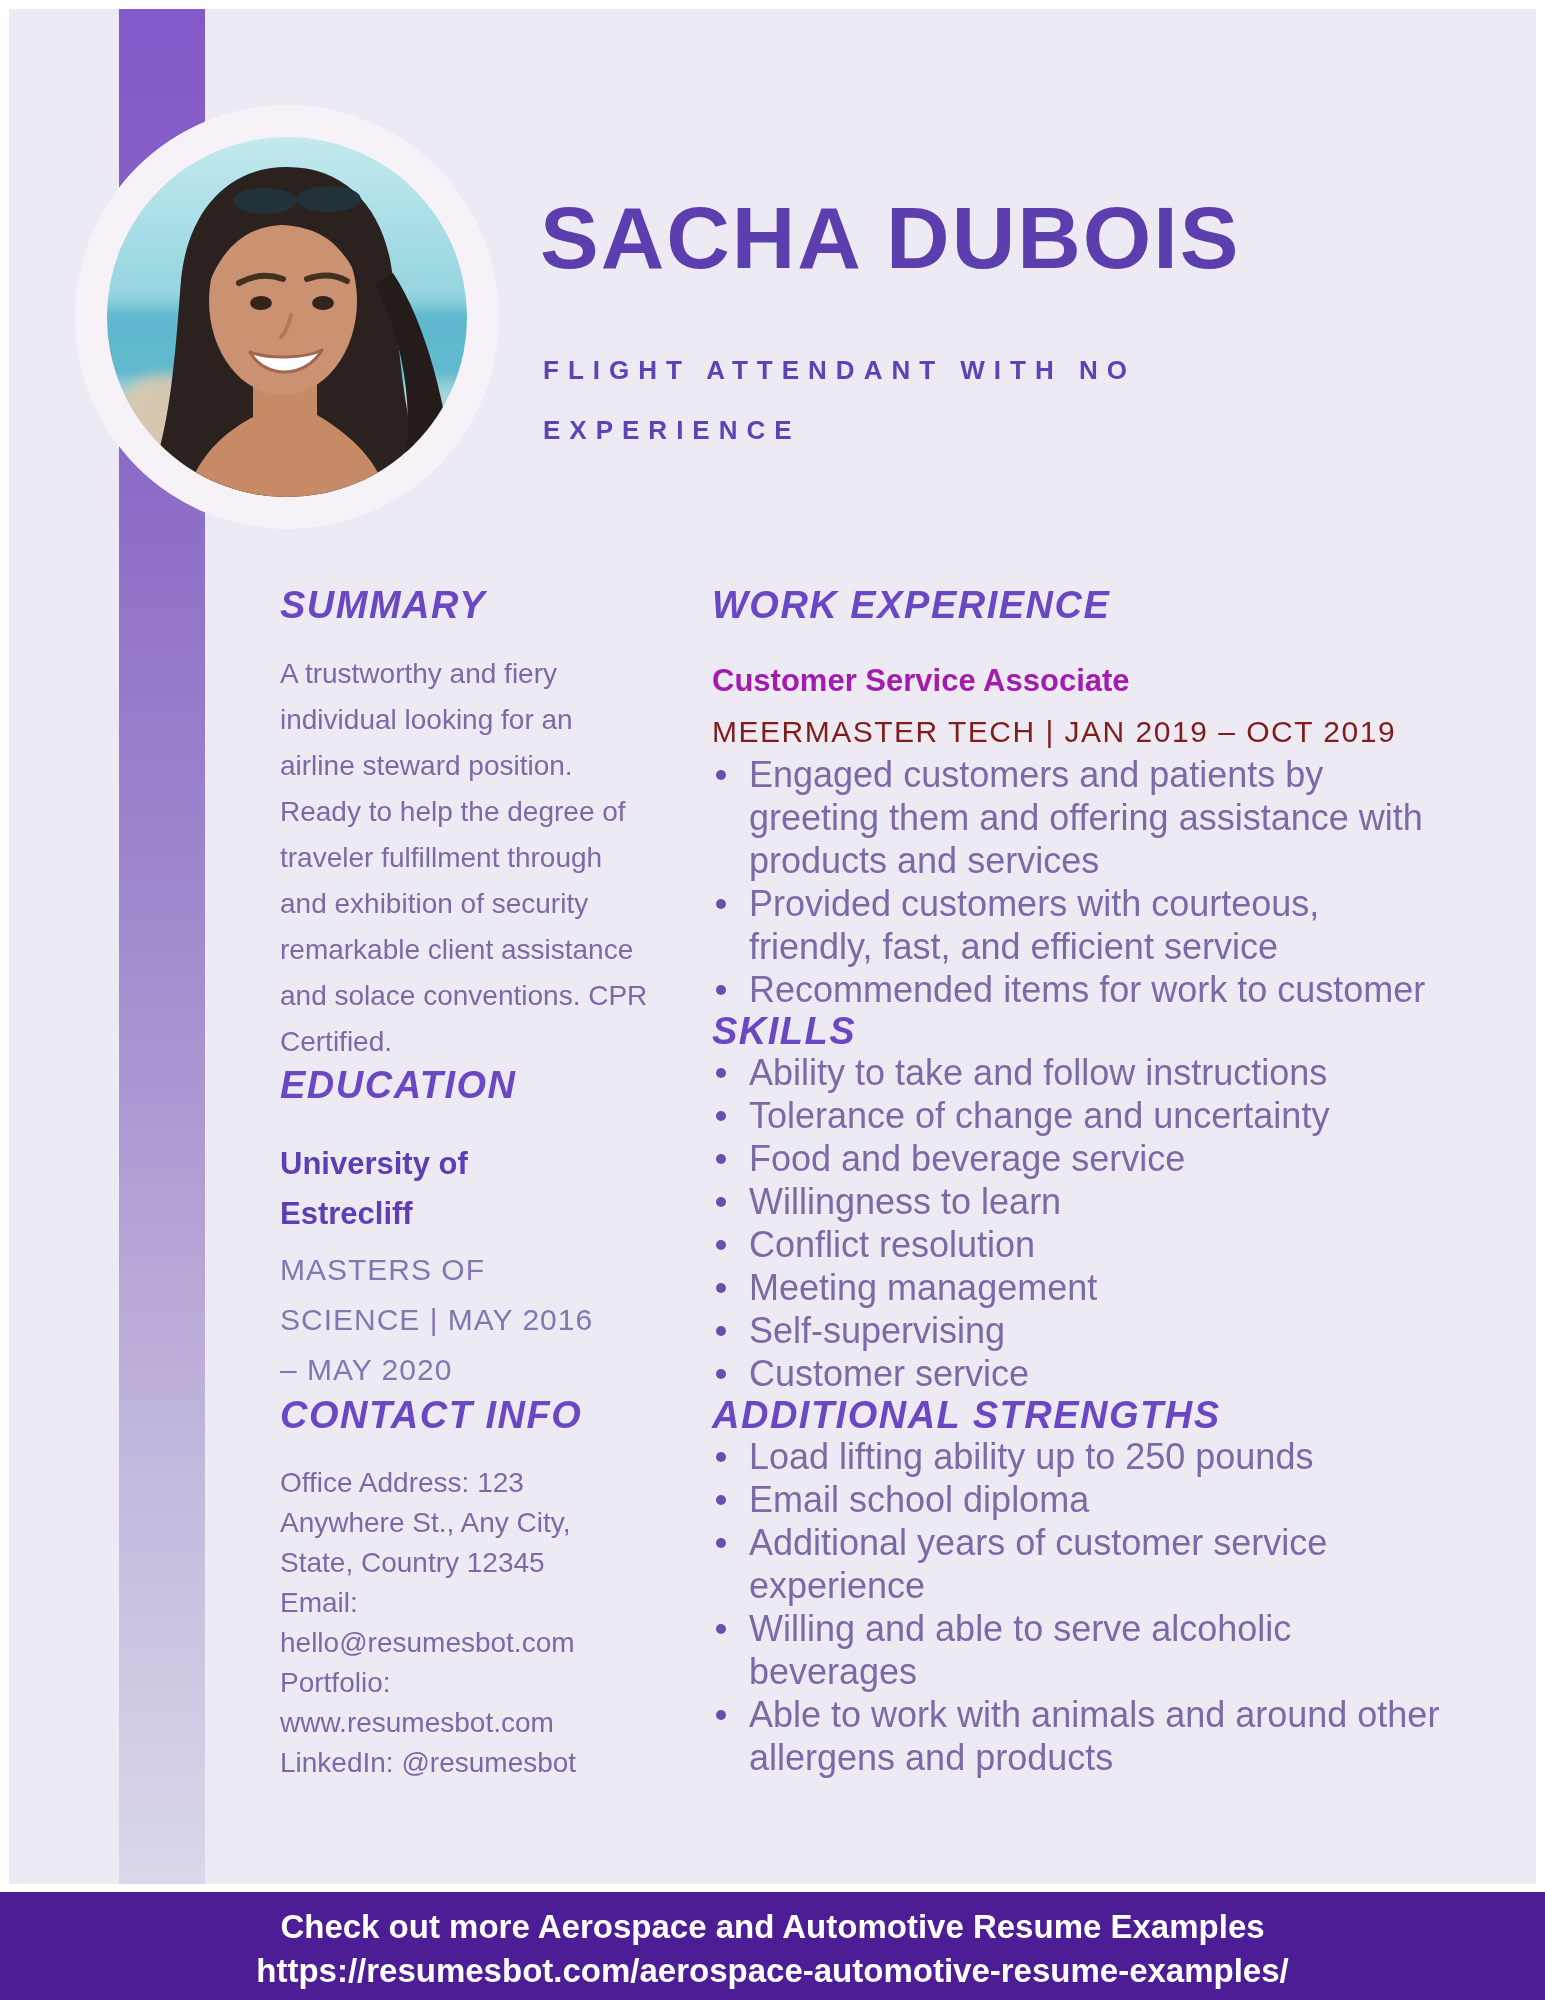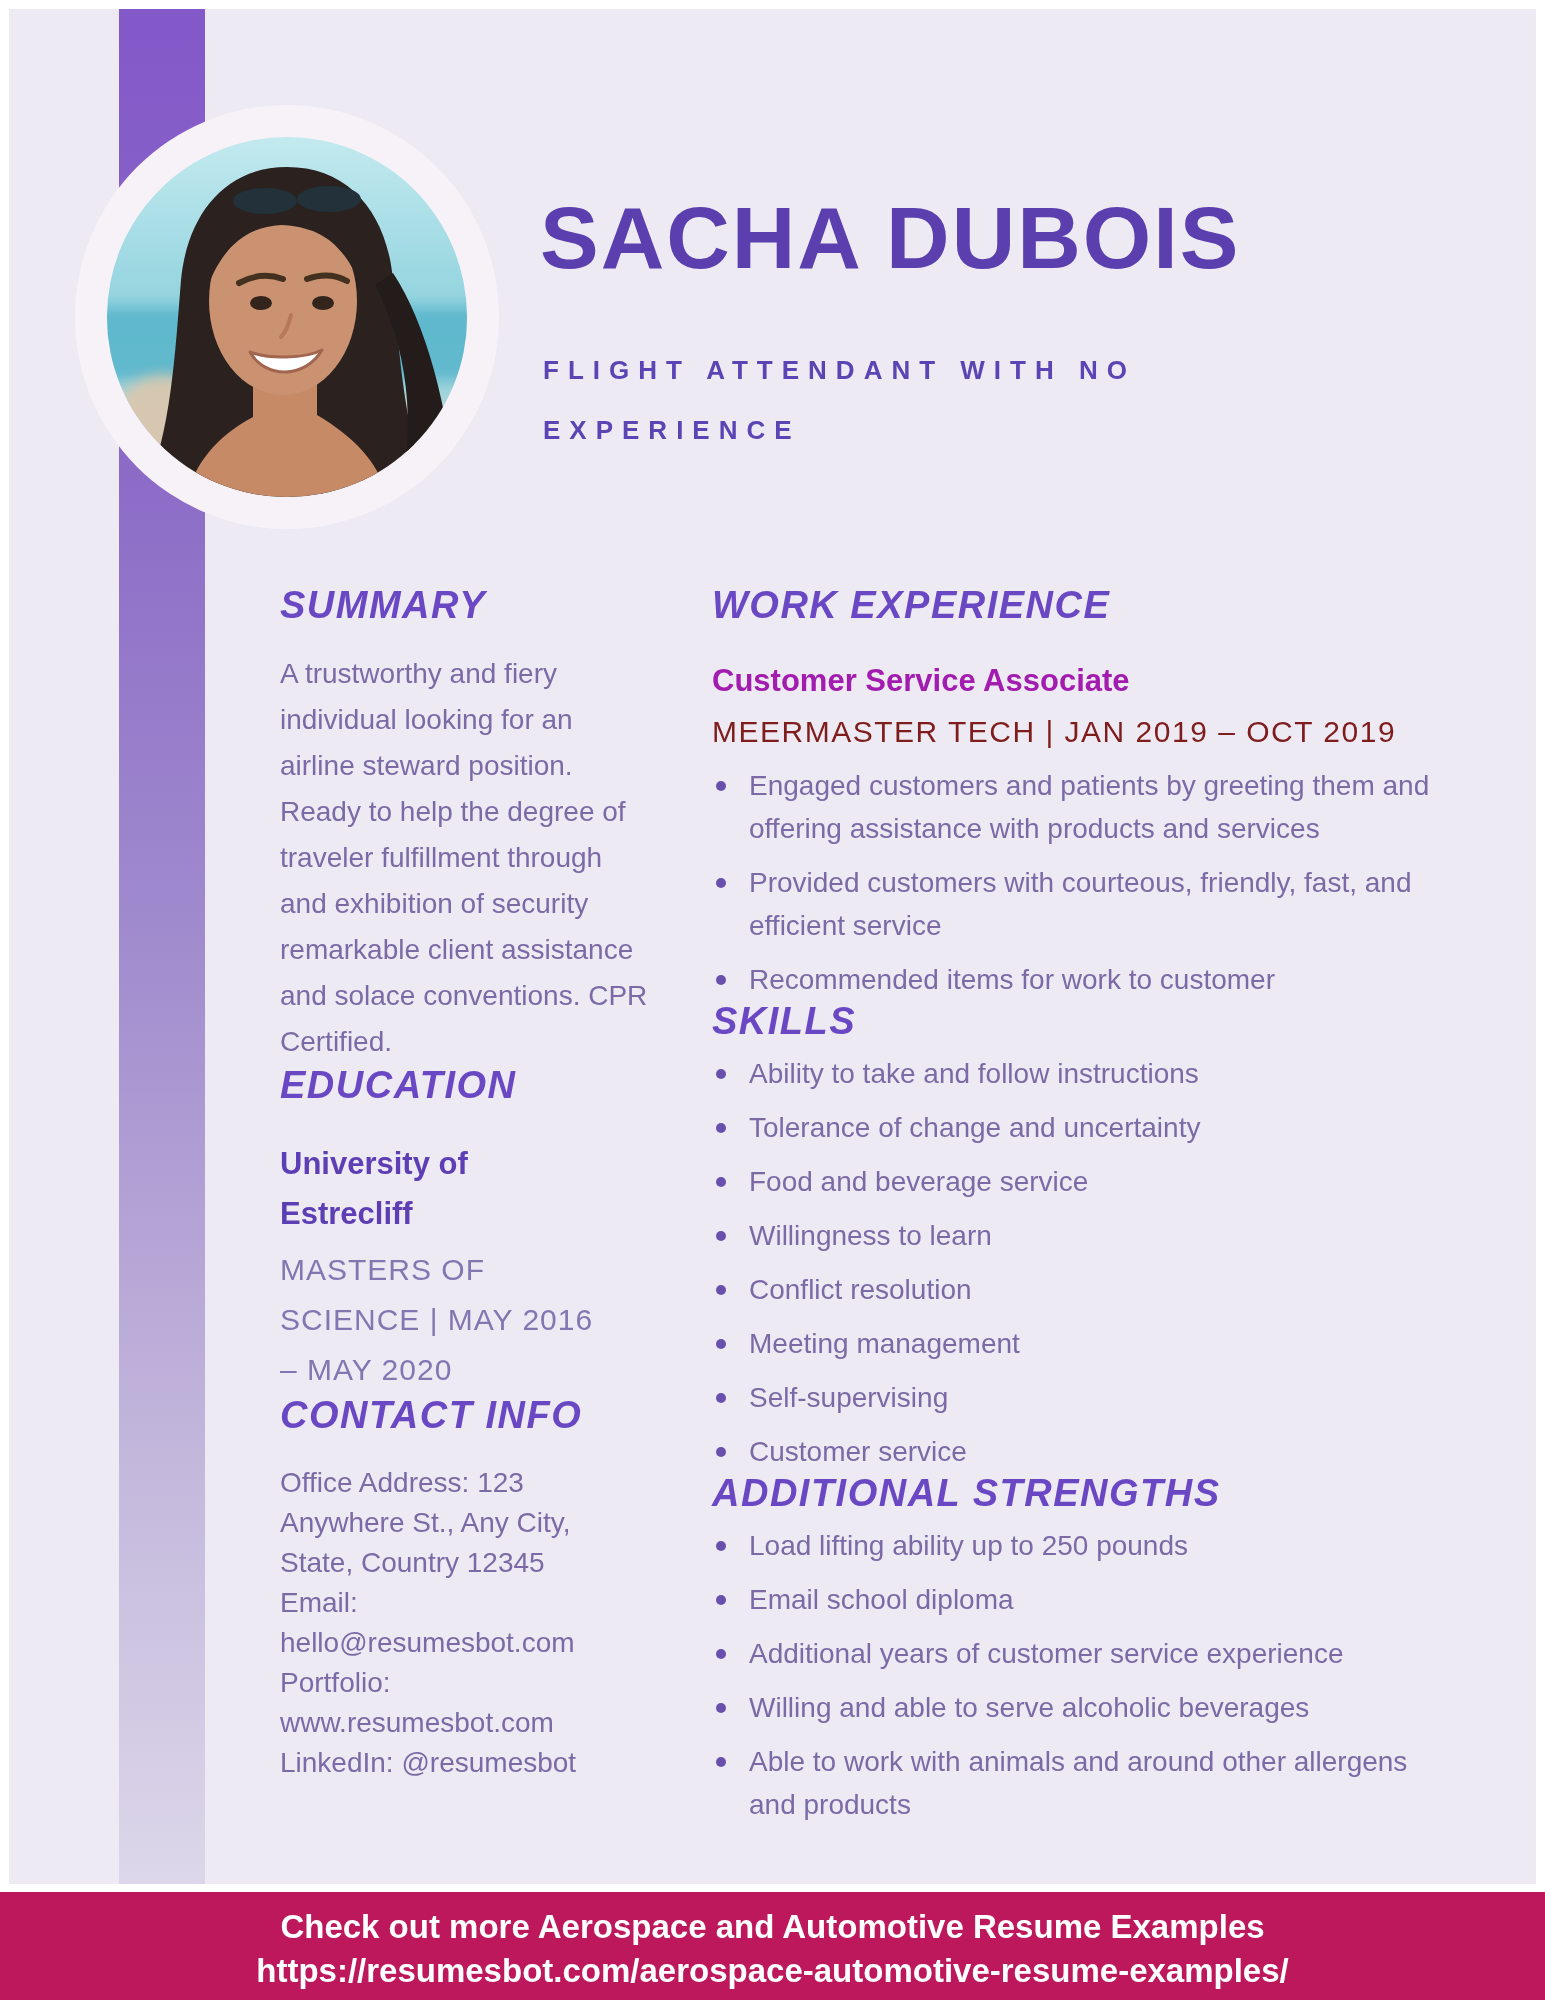--- a/index.html
+++ b/index.html
@@ -46,38 +46,38 @@
   .degline{font-size:30px;line-height:50px;letter-spacing:1px;color:#8377b2;}
   .contact-heading{margin-top:48px;}
   .contact-lines{margin-top:28px;}
 
   .job-title{margin-top:36px;font-size:31px;font-weight:700;line-height:40px;color:#a21caf;}
   .company{margin-top:10px;font-size:30px;line-height:42px;letter-spacing:1.5px;color:#7f1d1d;}
   ul.bullets{list-style:none;margin:0;padding:0;}
   .work-bullets{margin-top:26px;width:735px;}
   ul.bullets li{
     position:relative;padding-left:37px;
-    font-size:28px;line-height:43px;color:#7b6aa6;margin-top:11px;
+    font-size:36px;line-height:43px;color:#7b6aa6;
   }
   ul.bullets li::before{
     content:"";position:absolute;left:4px;top:17px;width:10px;height:10px;
     border-radius:50%;background:#6950ad;
   }
   .skills-heading{margin-top:58px;}
   .skills-bullets{margin-top:48px;}
   .skills-bullets li{line-height:42px;}
   .skills-bullets li::before{top:16px;}
   .strengths-heading{margin-top:50px;}
   .strengths-bullets{margin-top:42px;width:735px;}
   .strengths-bullets li{line-height:42px;}
   .strengths-bullets li::before{top:16px;}
 
   .footer{
     position:absolute;left:0;top:1892px;width:1545px;height:108px;
-    background:#be185d;color:#ffffff;text-align:center;
+    background:#4c1d95;color:#ffffff;text-align:center;
   }
   .footer-line1{margin-top:13px;font-size:33px;font-weight:700;line-height:44px;}
   .footer-line2{font-size:33px;font-weight:700;line-height:44px;}
 </style>
 </head>
 <body>
 
 <div class="sheet"></div>
 <div class="stripe"></div>
 

